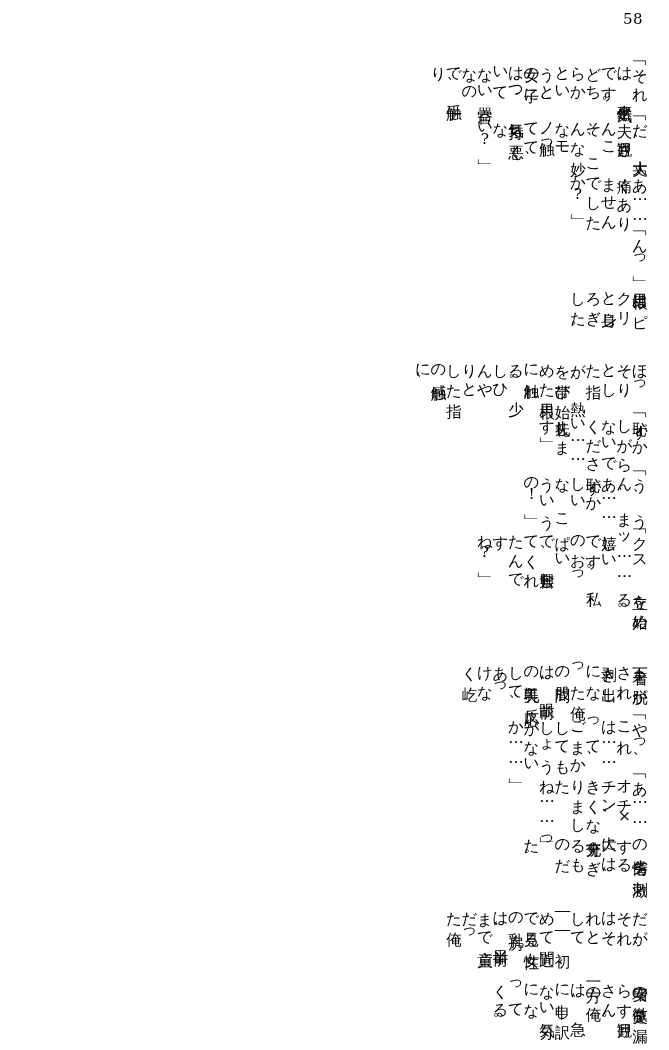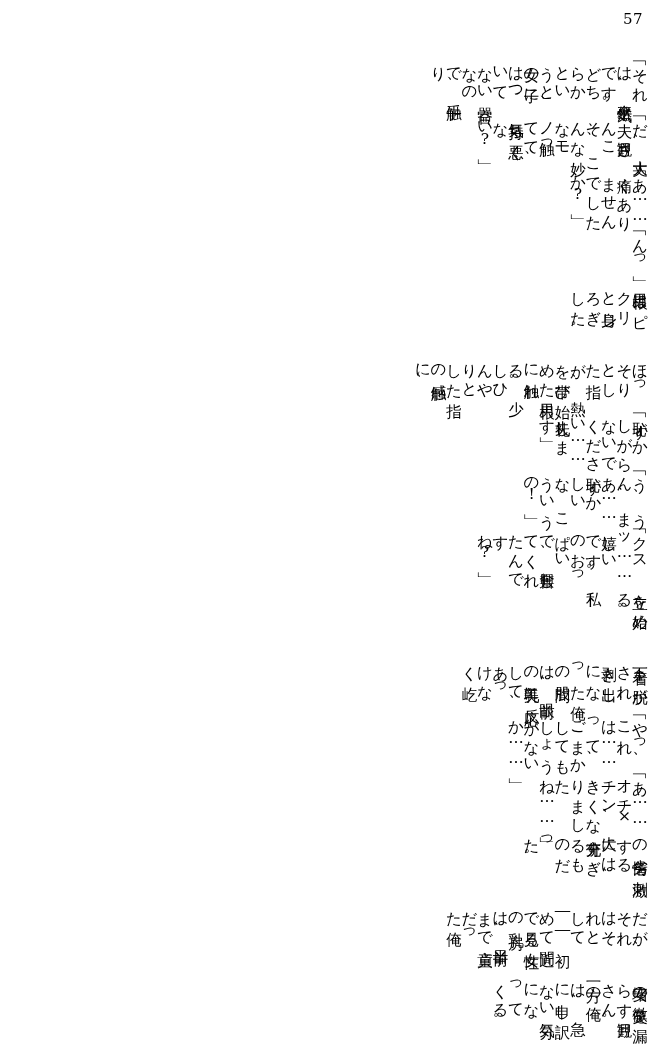--- a/index.html
+++ b/index.html
@@ -55,21 +55,21 @@
     font-weight: 500;
   }
   .col.indent {
     padding-top: 17px;
   }
 </style>
 </head>
 <body>
 
 <div class="page">
-  <div class="page-number">57</div>
+  <div class="page-number">58</div>
   <div class="text-body">
     <div class="col indent">安堵の微笑を漏らす観月さん。一方の俺は、急に申し訳ない気分になってくる。</div>
     <div class="col indent">だが、それはそれとして――初めて間近で見る女性の乳房は、半日前まで童貞だった俺</div>
     <div class="col">の劣情を刺激するには、充分すぎるものだった。</div>
     <div class="col">「あ……オチ×チン、大きくなりましたね……」</div>
     <div class="col">「やっ、これは……って、ごまかしてもしょうがないか……」</div>
     <div class="col indent">下着を脱がされ、剥き出しになった俺の股間は、眼前の美乳に反応して、あっけなく屹</div>
     <div class="col">立を始める。</div>
     <div class="col">「クスッ……嬉しいです。私のおっぱいで、興奮してくれたんですね?」</div>
     <div class="col">「う、うん、まあ……恥ずかしいな、こういうの!」</div>

